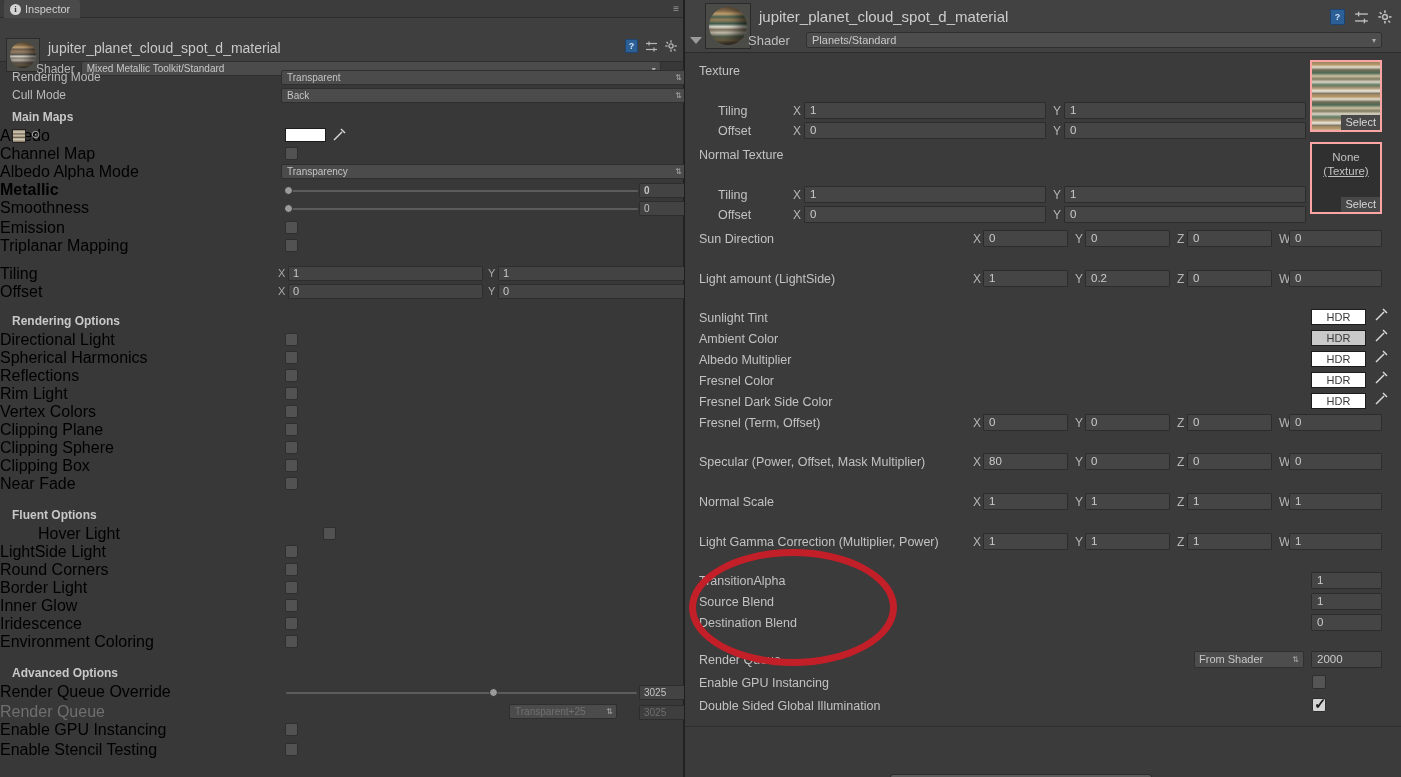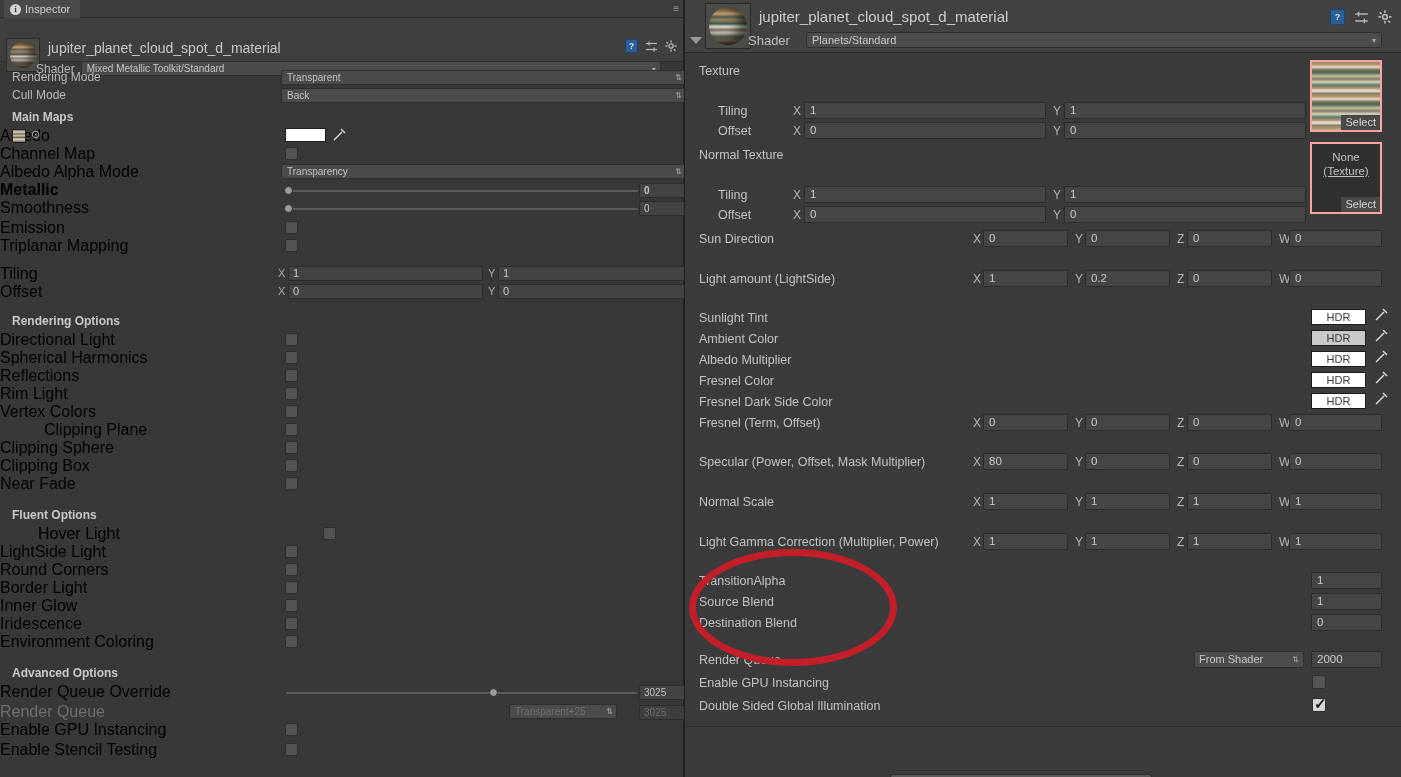--- a/index.html
+++ b/index.html
@@ -416,21 +416,21 @@
       </div>
       <div style="position:absolute;top:322px;left:0;right:0;height:18px;">
         <span class="lbl indent0" style="top:2px;">Rim Light</span>
         <span class="cbox" style="left:285px;top:2px;"></span>
       </div>
       <div style="position:absolute;top:340px;left:0;right:0;height:18px;">
         <span class="lbl indent0" style="top:2px;">Vertex Colors</span>
         <span class="cbox" style="left:285px;top:2px;"></span>
       </div>
       <div style="position:absolute;top:358px;left:0;right:0;height:18px;">
-        <span class="lbl indent0" style="top:2px;padding-left:44px;">Clipping Plane</span>
+        <span class="lbl indent0" style="top:2px;">Clipping Plane</span>
         <span class="cbox" style="left:285px;top:2px;"></span>
       </div>
       <div style="position:absolute;top:376px;left:0;right:0;height:18px;">
         <span class="lbl indent0" style="top:2px;">Clipping Sphere</span>
         <span class="cbox" style="left:285px;top:2px;"></span>
       </div>
       <div style="position:absolute;top:394px;left:0;right:0;height:18px;">
         <span class="lbl indent0" style="top:2px;">Clipping Box</span>
         <span class="cbox" style="left:285px;top:2px;"></span>
       </div>

